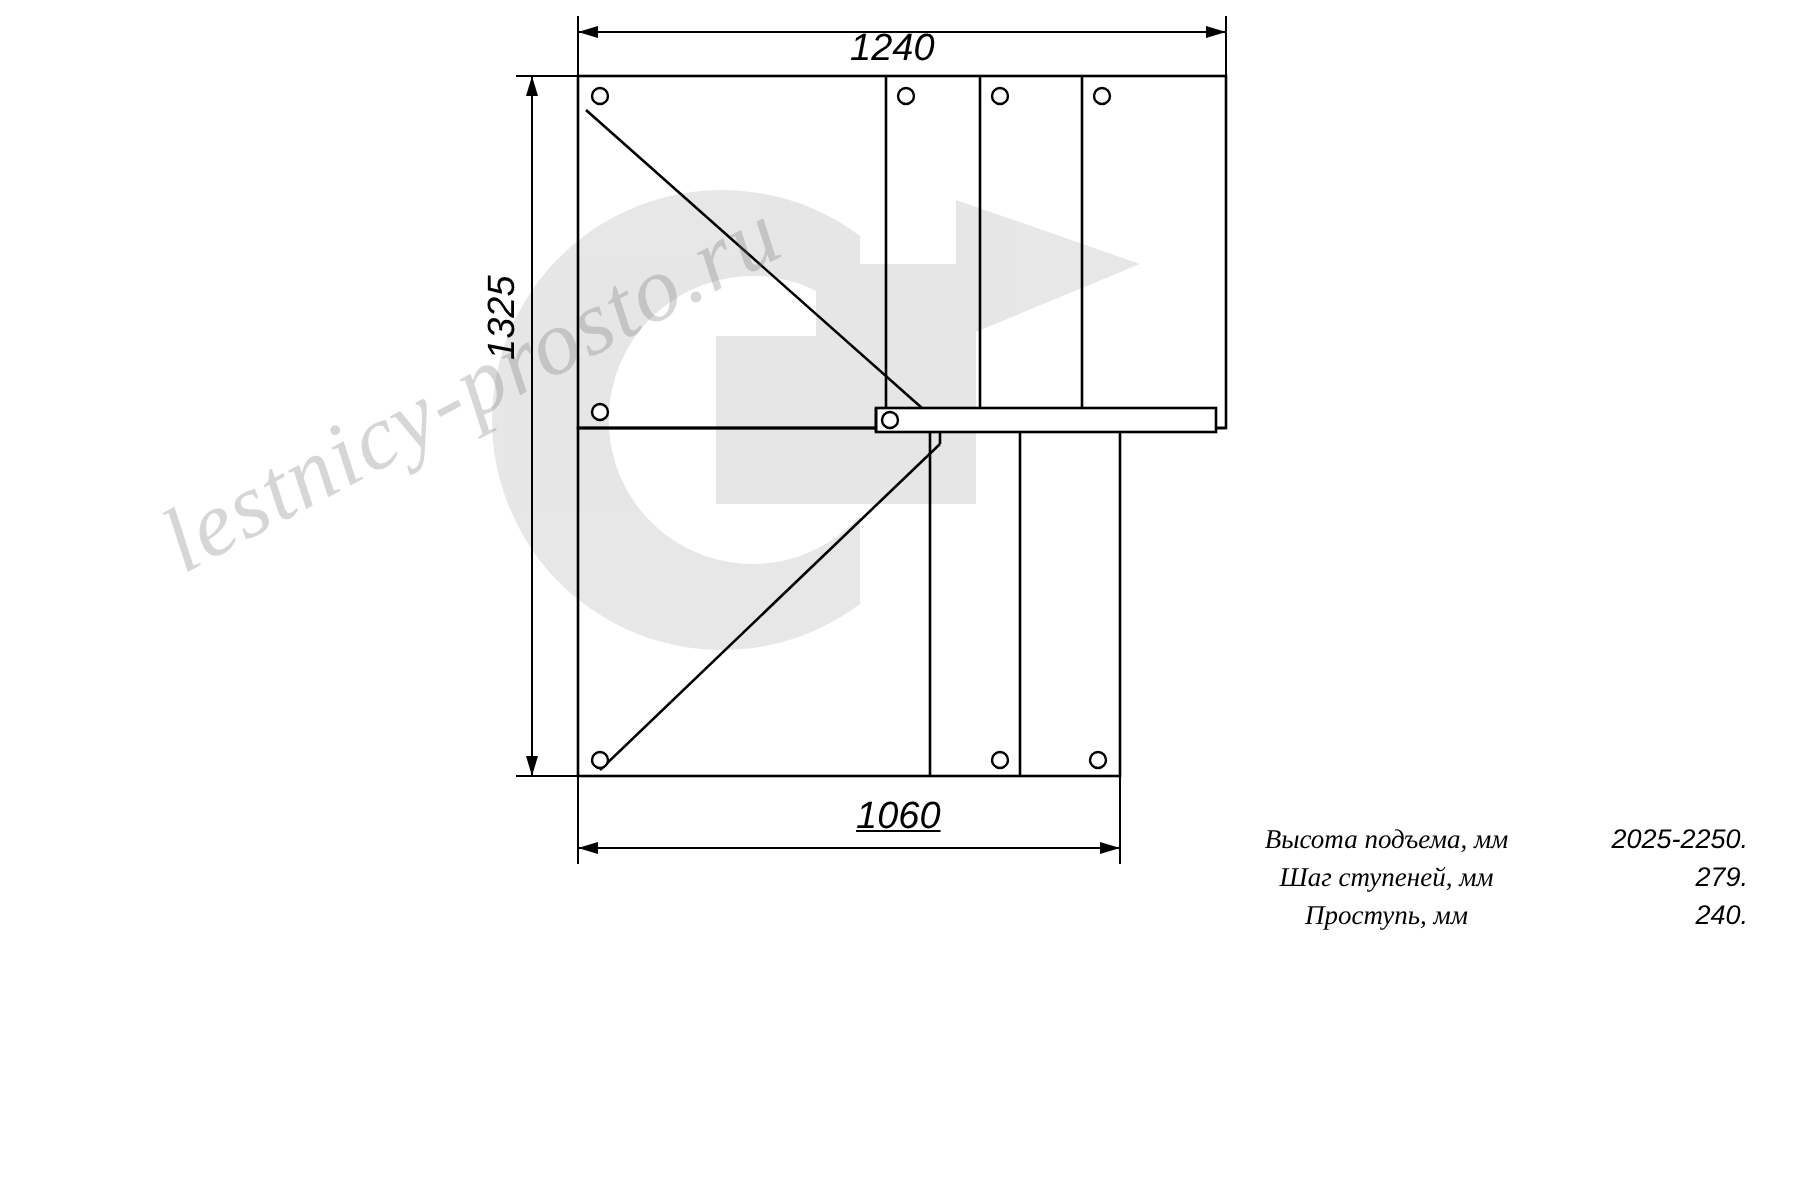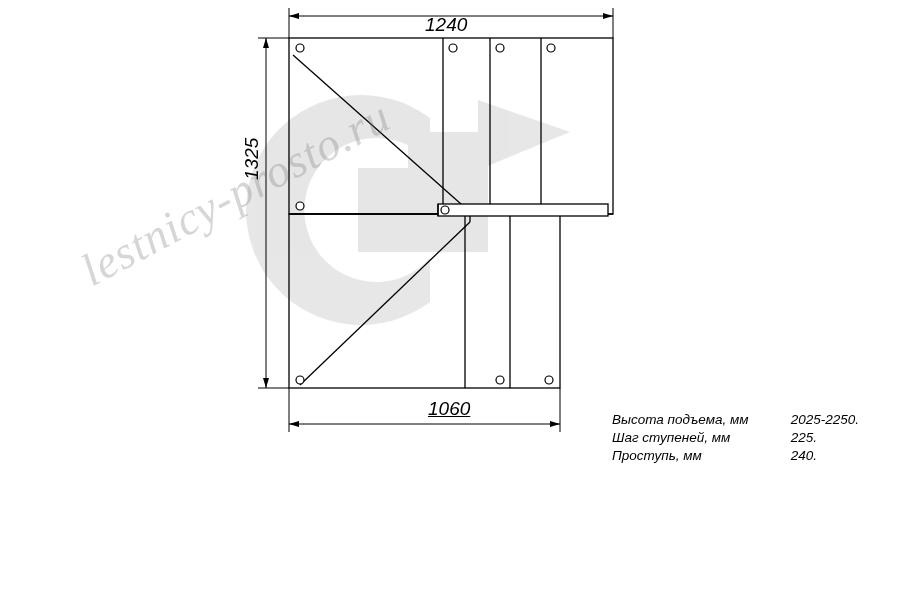--- a/index.html
+++ b/index.html
@@ -58,24 +58,26 @@
     font-style: italic;
     font-family: "Liberation Sans", sans-serif;
     border-collapse: collapse;
   }
   #spec-table td {
     padding: 1.5px 0;
     vertical-align: baseline;
     white-space: nowrap;
   }
   #spec-table td.spec-name {
-    text-align: left;
+    text-align: center;
     padding-right: 10px;
+    font-family: Liberation Serif, serif;
   }
   #spec-table td.spec-value {
+    text-align: right;
   }
   
   #watermark-text {
     position: absolute;
     left: 72px;
     top: 250px;
     font-size: 46px;
     font-family: "Liberation Serif", serif;
     font-style: italic;
     color: rgba(120,120,120,0.30);
@@ -169,20 +171,20 @@
 <div class="dim-label" id="dim-left-label">1325</div>
 
 <table id="spec-table">
   <tbody>
     <tr>
       <td class="spec-name">Высота подъема, мм</td>
       <td class="spec-value">2025-2250.</td>
     </tr>
     <tr>
       <td class="spec-name">Шаг ступеней, мм</td>
-      <td class="spec-value">225.</td>
+      <td class="spec-value">279.</td>
     </tr>
     <tr>
       <td class="spec-name">Проступь, мм</td>
       <td class="spec-value">240.</td>
     </tr>
   </tbody>
 </table>
 
 </body></html>

